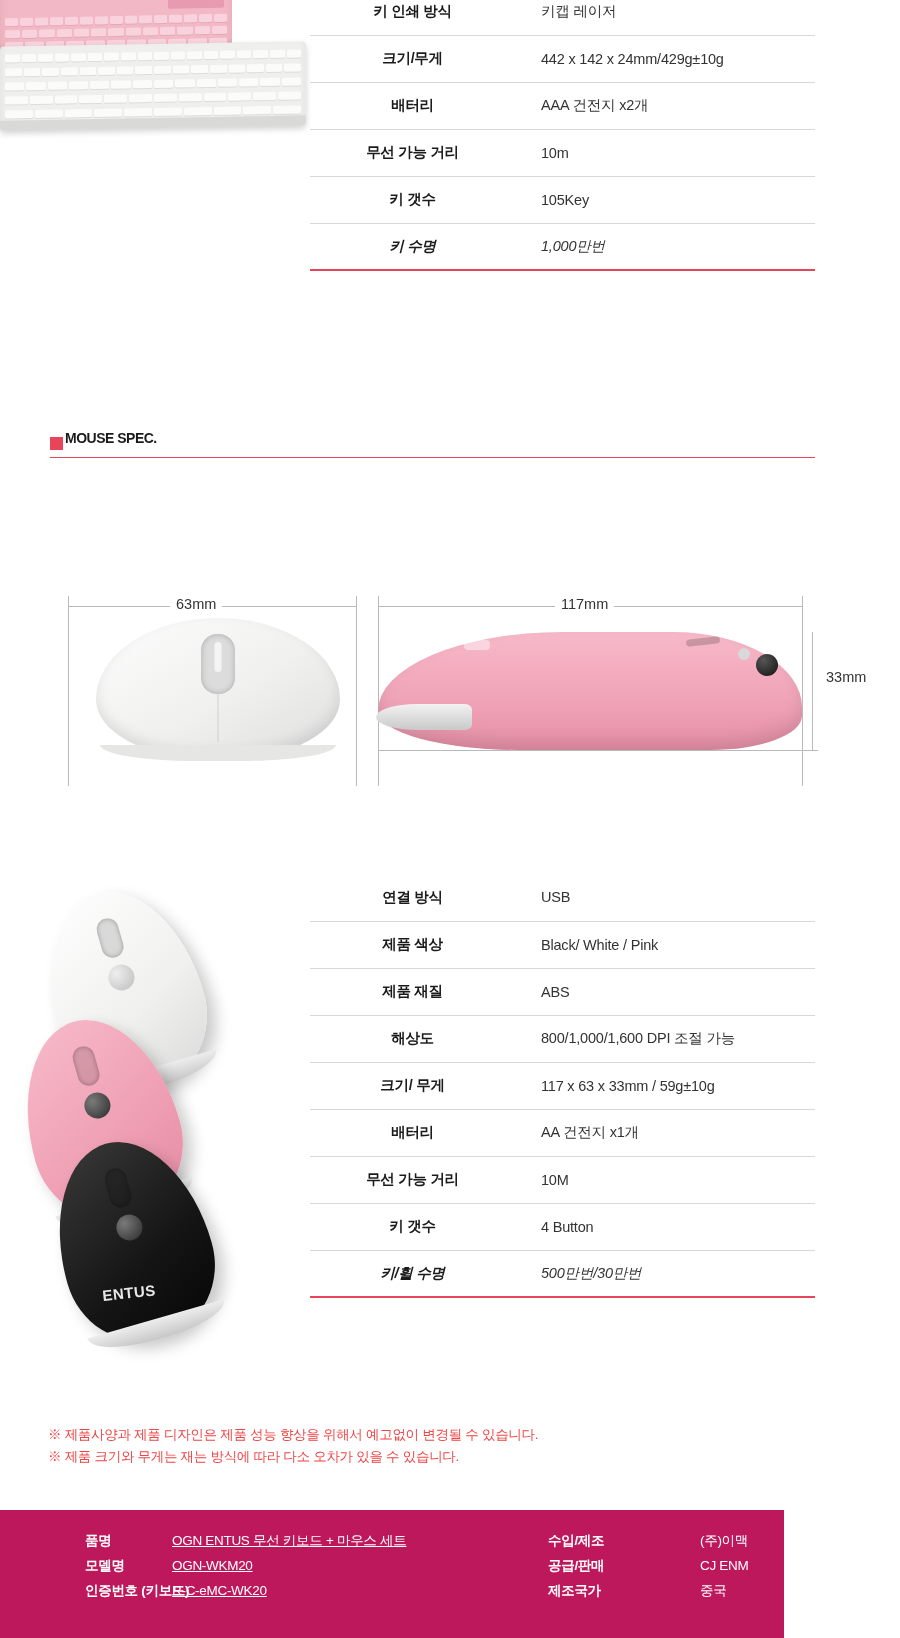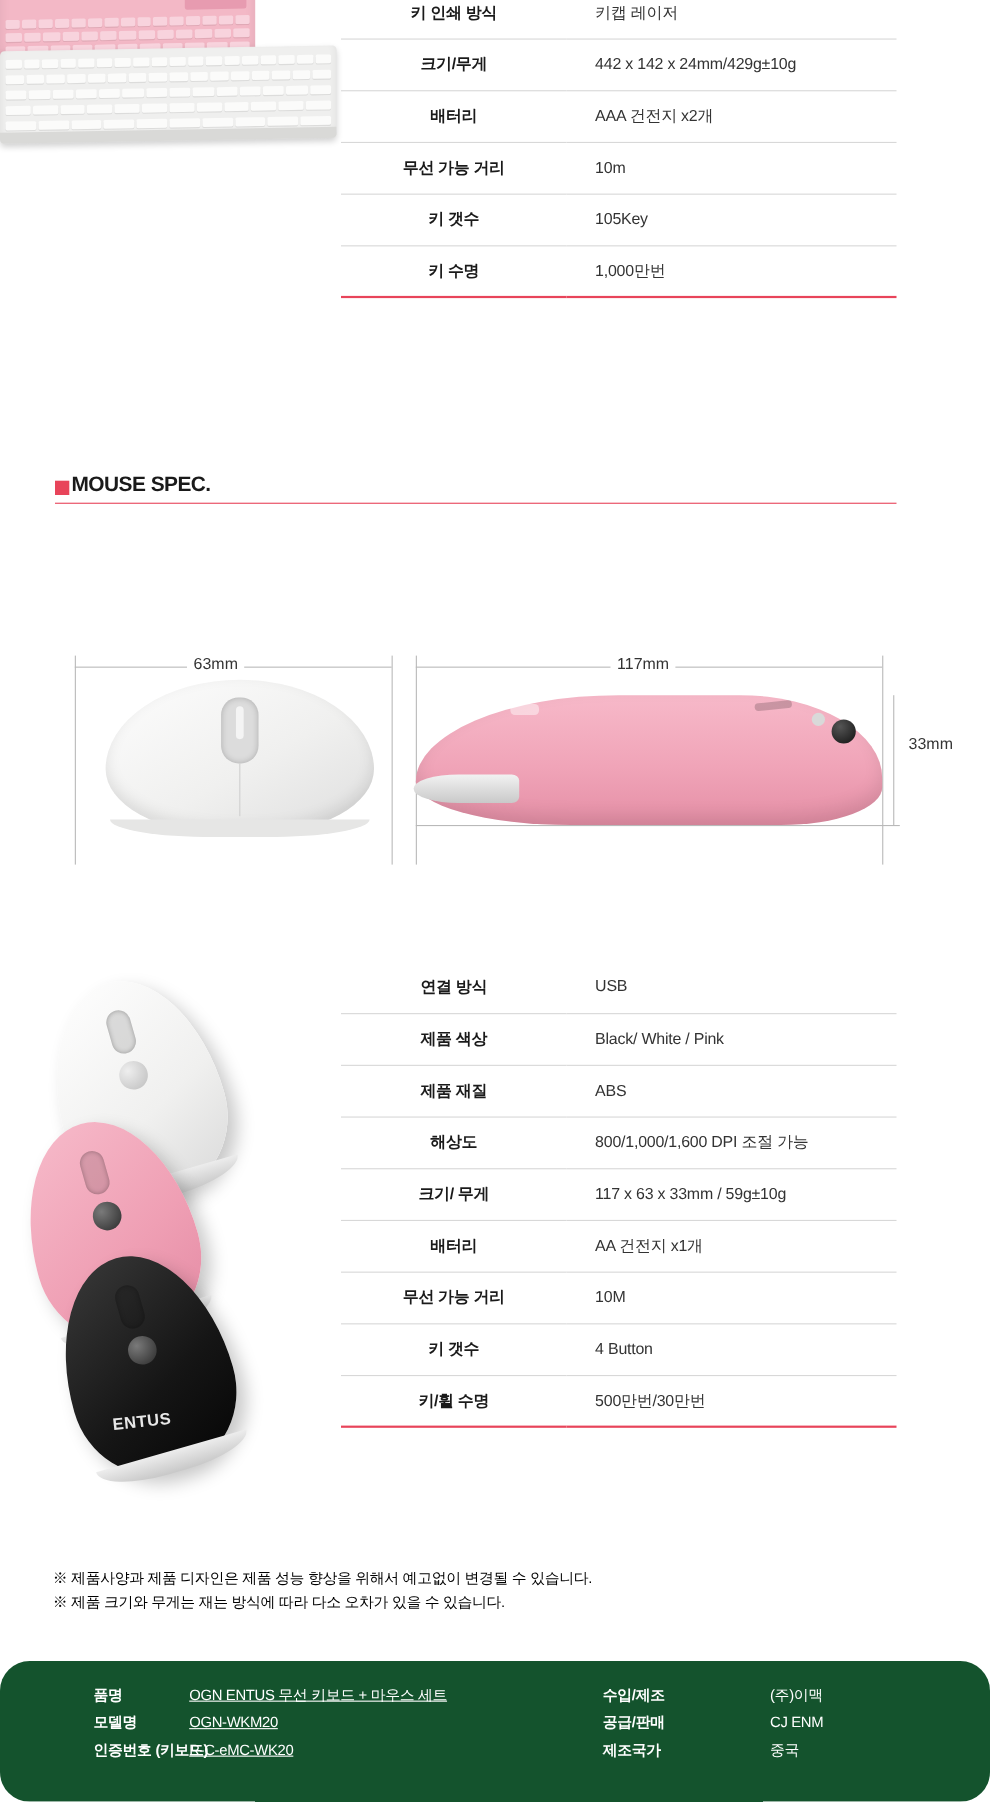--- a/index.html
+++ b/index.html
@@ -68,21 +68,21 @@
     position: absolute;
     border-collapse: collapse;
   }
   .spec-table tr { height: 47px; }
   .spec-table td {
     border-bottom: 1px solid #d8d8d8;
     font-size: 14.5px;
     color: #222;
     vertical-align: middle;
   }
-  .spec-table tr:last-child td { border-bottom: 2px solid #e8445a; }
+  .spec-table tr:last-child td { border-bottom: 2px solid #e8445a; font-style: italic; }
   .spec-table td.k {
     width: 205px;
     text-align: center;
     font-weight: bold;
     color: #1a1a1a;
     letter-spacing: -0.3px;
   }
   .spec-table td.v {
     padding-left: 26px;
     color: #333;
@@ -98,21 +98,21 @@
     left: 50px; top: 432px;
     width: 765px; height: 26px;
   }
   .section-head .sq {
     position: absolute; left: 0; top: 5px;
     width: 13px; height: 13px;
     background: #e8445a;
   }
   .section-head .txt {
     position: absolute; left: 15px; top: -2px;
-    font-size: 19px; font-weight: bold;
+    font-size: 14px; font-weight: bold;
     letter-spacing: -0.5px;
     color: #1a1a1a;
   }
   .section-head .rule {
     position: absolute; left: 0; right: 0; bottom: 0;
     height: 1px; background: #e8445a;
   }
 
   
   .dim-wrap { position: absolute; left: 60px; top: 580px; width: 800px; height: 230px; }
@@ -237,32 +237,31 @@
   }
   .m-white .eye { background: radial-gradient(circle at 35% 30%, #eee, #bdbdbd); }
 
   
   .notes {
     position: absolute;
     left: 48px; top: 1424px;
     width: 800px;
     font-size: 13.5px;
     line-height: 22px;
-    color: #000000;
+    color: #ef4444;
     letter-spacing: -0.3px;
   }
 
   
   .footer {
     position: absolute;
     left: 0; bottom: 0;
-    width: 900px; height: 128px;
-    background: #14532d;
+    width: 784px; height: 128px;
+    background: #be185d;
     color: #fff;
-    border-radius: 27px;
   }
   .footer .col { position: absolute; font-size: 13.5px; line-height: 25px; letter-spacing: -0.3px; }
   .footer .lbl { font-weight: bold; }
   .f-l1 { left: 85px; top: 18px; }
   .f-l2 { left: 172px; top: 18px; text-decoration: underline; }
   .f-l3 { left: 548px; top: 18px; }
   .f-l4 { left: 700px; top: 18px; }
 </style>
 </head>
 <body>

